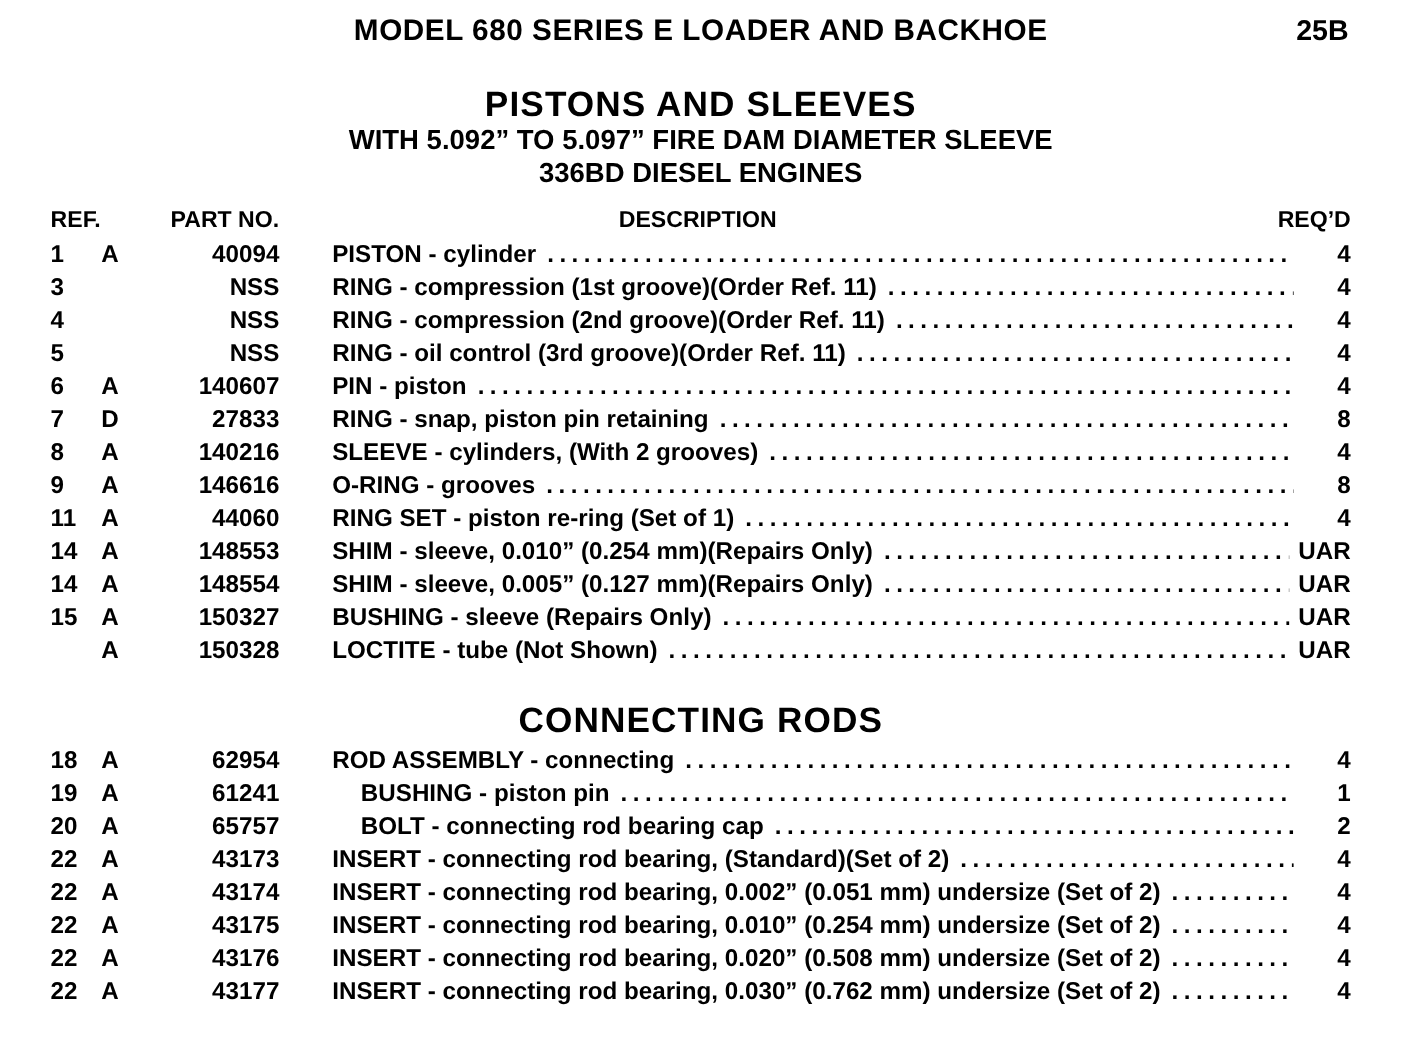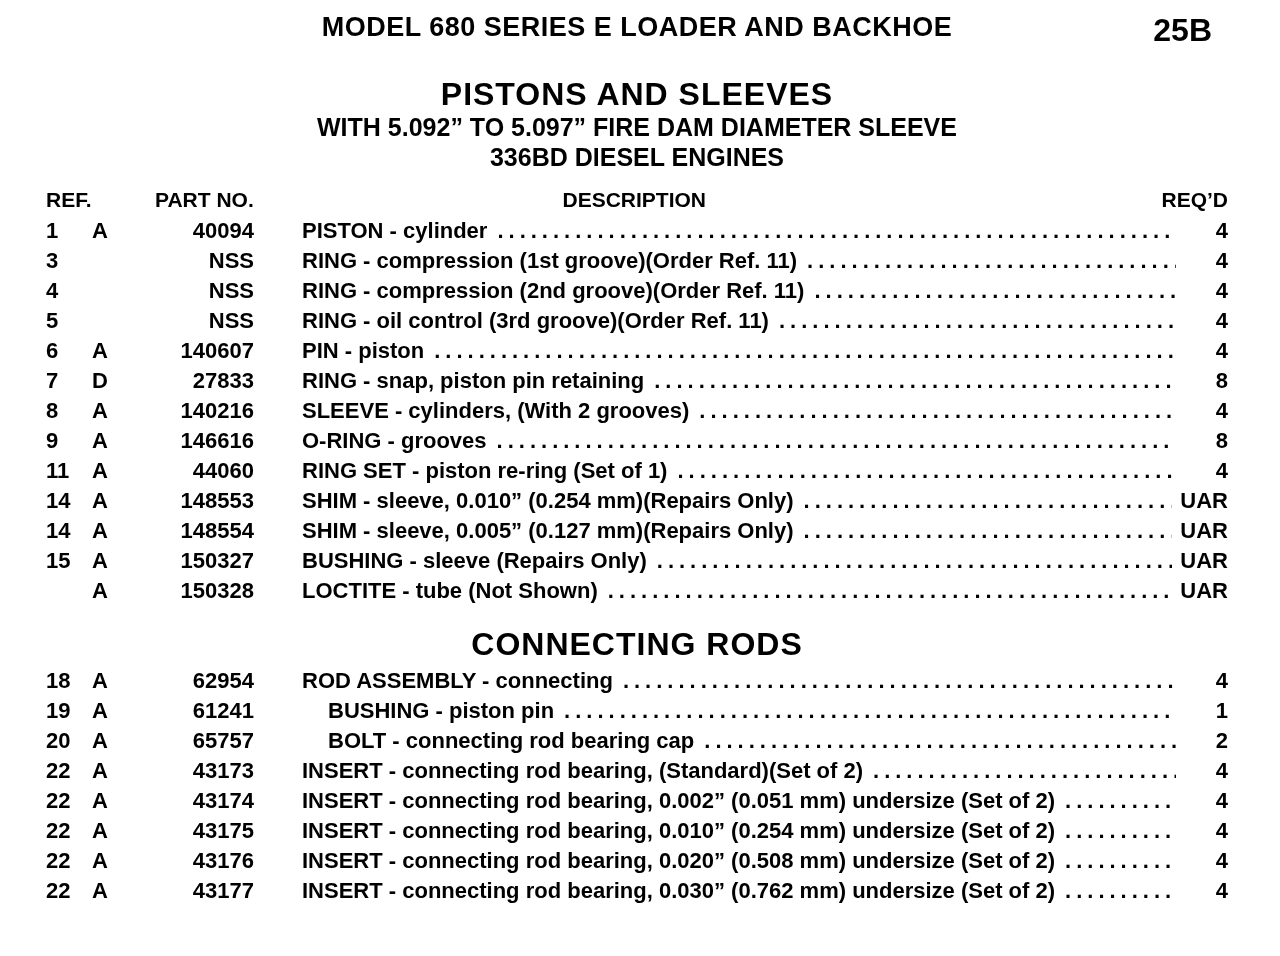--- a/index.html
+++ b/index.html
@@ -28,23 +28,23 @@
     height: 36px;
     margin-bottom: 26px;
   }
   .top-title {
     text-align: center;
     font-size: 27px;
     letter-spacing: 0.5px;
   }
   .page-num {
     position: absolute;
-    right: 16px;
+    right: 2px;
     top: 0;
-    font-size: 32px;
+    font-size: 26px;
   }
   
   .sec-title {
     text-align: center;
     font-size: 32px;
     letter-spacing: 1px;
     line-height: 36px;
     margin-top: 28px;
   }
   .sec-sub {
@@ -92,21 +92,21 @@
     flex: 1;
     overflow: hidden;
     white-space: nowrap;
     margin: 0 8px 0 10px;
     letter-spacing: 5px;
     min-width: 0;
   }
   .c-reqd { min-width: 44px; text-align: right; }
   
   .sec2-title {
-    margin-top: 20px;
+    margin-top: 30px;
     margin-bottom: 4px;
   }
 </style>
 </head>
 <body>
 
 <div class="page">
 
   <div class="top-header">
     <div class="top-title">MODEL 680 SERIES E LOADER AND BACKHOE</div>

